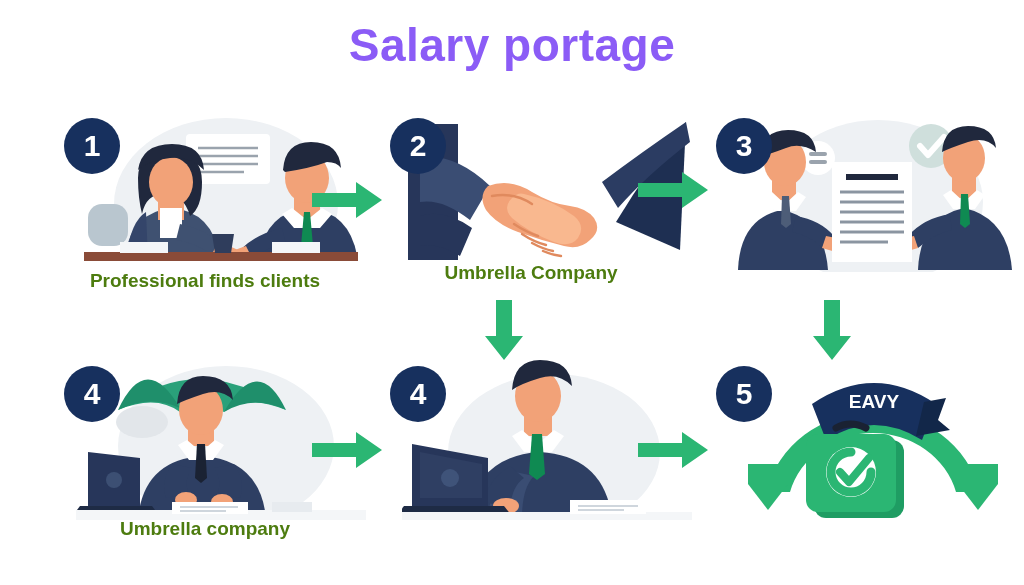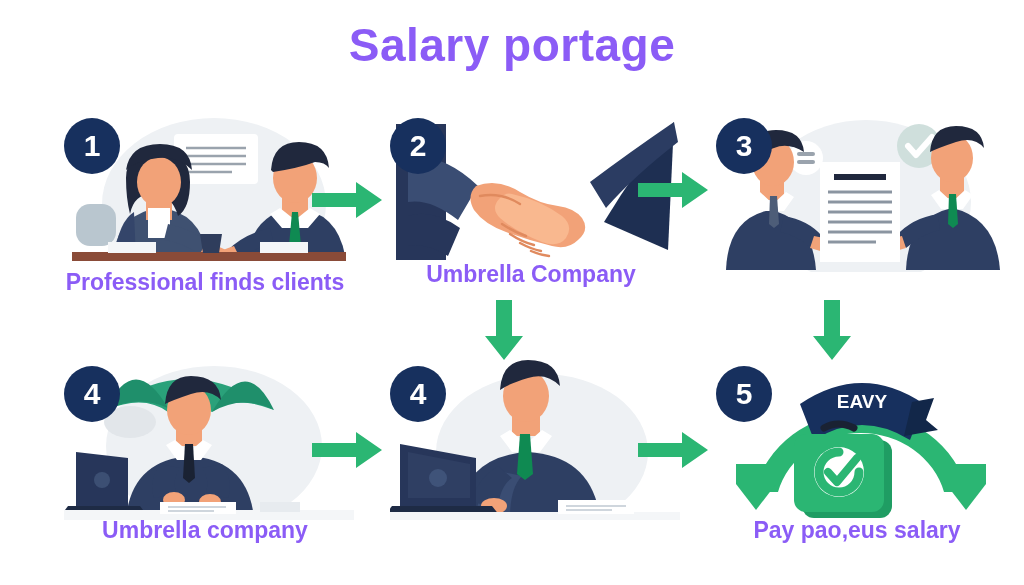--- a/index.html
+++ b/index.html
@@ -35,35 +35,35 @@
   }
 
   
   .panel {
     position: absolute;
     width: 290px;
     height: 205px;
   }
   .panel .art {
     position: absolute;
-    left: 4px;
+    left: 16px;
     top: 0;
     width: 290px;
     height: 160px;
     overflow: hidden;
   }
   .caption {
     position: absolute;
     left: 0;
     top: 158px;
     width: 290px;
     text-align: center;
-    font-size: 23px;
+    font-size: 19px;
     font-weight: bold;
-    color: #8b5cf6;
+    color: #4d7c0f;
     line-height: 1.12;
   }
   .caption.two-line { top: 150px; }
 
   
   .badge {
     position: absolute;
     width: 56px;
     height: 56px;
     border-radius: 50%;
@@ -337,16 +337,15 @@
 
         <rect x="86" y="80" width="90" height="78" rx="12" fill="#1f9d63"></rect>
         <rect x="78" y="74" width="90" height="78" rx="12" fill="#2bb673"></rect>
         <path d="M108 68 q14 -8 30 0" stroke="#1a2233" stroke-width="7" fill="none" stroke-linecap="round"></path>
         <circle cx="123" cy="112" r="25" fill="#ffffff"></circle>
         <path d="M123 92 a20 20 0 1 0 20 20" stroke="#2bb673" stroke-width="9" fill="none" stroke-linecap="round"></path>
         <path d="M112 112 l9 10 l20 -24" stroke="#2bb673" stroke-width="8" fill="none" stroke-linecap="round" stroke-linejoin="round"></path>
       </svg>
     </div>
     <div class="badge">5</div>
-    <div class="caption">Pay  pao,eus salary</div>
   </div>
 
 </div>
 
 </body></html>

